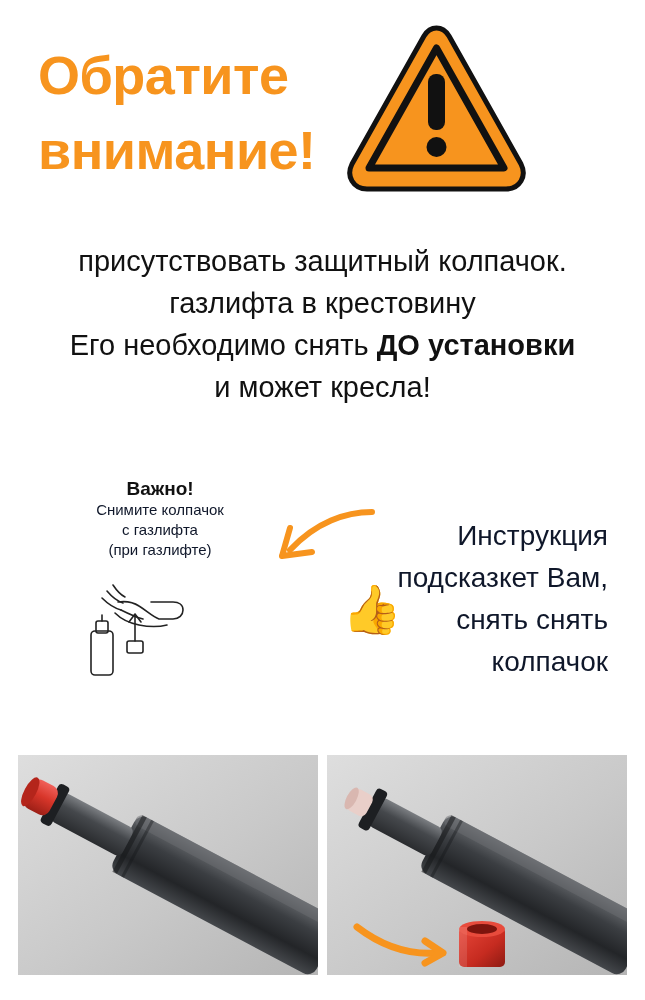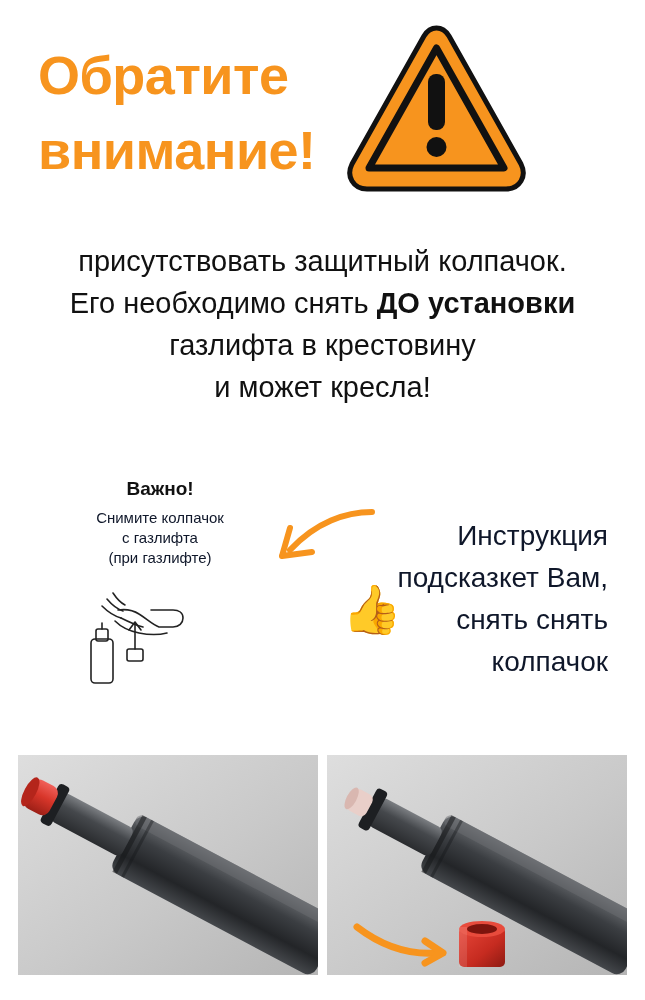--- a/index.html
+++ b/index.html
@@ -71,21 +71,21 @@
     position: absolute;
     left: 55px;
     top: 0;
     width: 210px;
     text-align: center;
   }
   .mid-left .imp-title {
     font-size: 19px;
     font-weight: bold;
     color: #111;
-    margin-bottom: 8px;
+    margin-bottom: 0;
   }
   .mid-left .imp-text {
     font-size: 15px;
     line-height: 1.32;
     color: #0f172a;
   }
   .hand-draw {
     margin-top: 10px;
     width: 210px;
     height: 115px;
@@ -162,24 +162,24 @@
       <path d="M92.5 6 C98 6 102 9 105 14 L177 142 C180 148 180 154 177 159 C174 164 169 167 162 167 L23 167 C16 167 11 164 8 159 C5 154 5 148 8 142 L80 14 C83 9 87 6 92.5 6 Z" fill="#F7941E" stroke="#111111" stroke-width="5" stroke-linejoin="round"></path>
       <path d="M92.5 26 L160 146 L25 146 Z" fill="none" stroke="#111111" stroke-width="7" stroke-linejoin="round"></path>
       <rect x="84" y="52" width="17" height="56" rx="8" fill="#111111"></rect>
       <circle cx="92.5" cy="125" r="10" fill="#111111"></circle>
     </svg>
   </div>
 </div>
 
 <div class="para">
   <div>присутствовать защитный колпачок.</div>
+  <div>газлифта в крестовину</div>
   <div>
     <span>Его необходимо снять </span><span class="strong">ДО установки</span>
   </div>
-  <div>газлифта в крестовину</div>
   <div>и может кресла!</div>
 </div>
 
 <div class="mid">
 
   <div class="mid-left">
     <div class="imp-title">Важно!</div>
     <div class="imp-text">Снимите колпачок</div>
     <div class="imp-text">с газлифта</div>
     <div class="imp-text">(при газлифте)</div>

